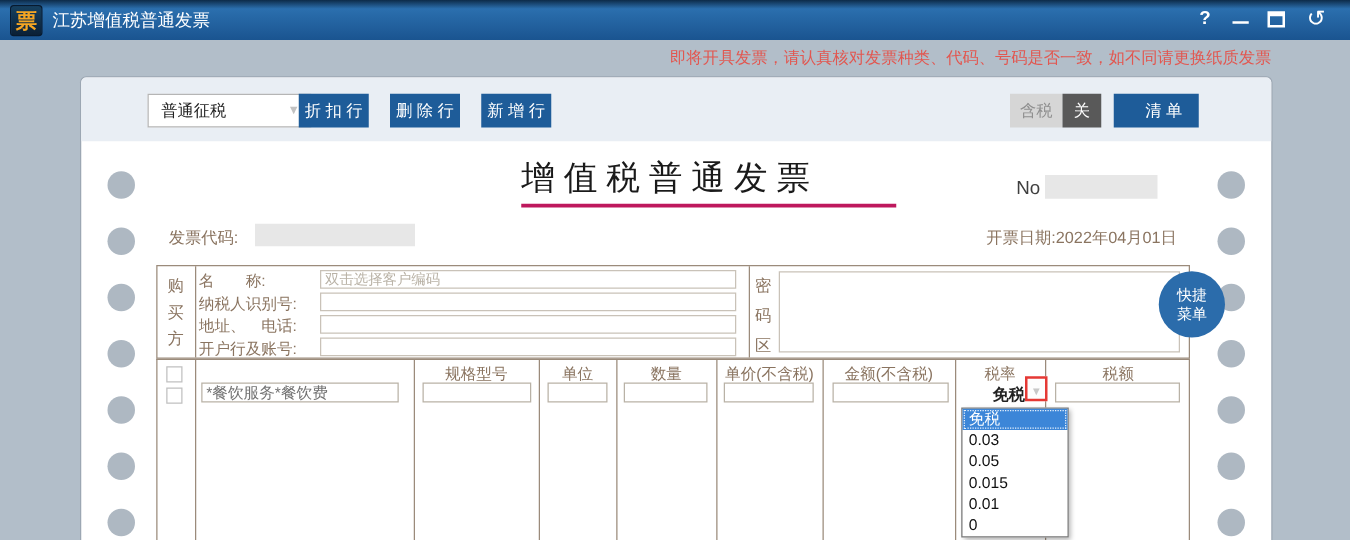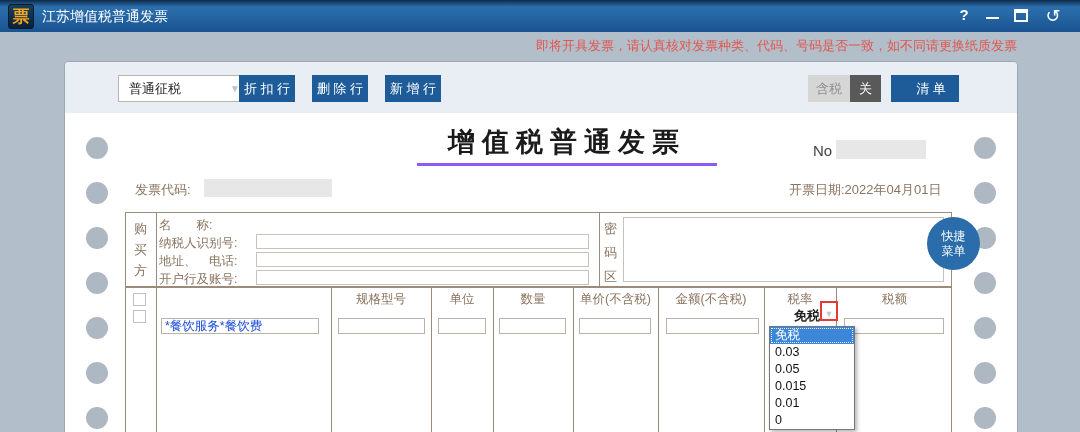--- a/index.html
+++ b/index.html
@@ -35,22 +35,22 @@
     font-size:13px; text-align:center; line-height:27px; cursor:pointer; }
   .btn-discount { left:174px; } .btn-delete { left:247px; } .btn-add { left:320px; }
   .tax-incl-label { position:absolute; left:743px; top:13px; width:42px; height:27px; background:#d6d6d6;
     color:#8f8f8f; font-size:13px; text-align:center; line-height:27px; }
   .tax-incl-state { position:absolute; left:785px; top:13px; width:31px; height:27px; background:#595959;
     color:#fff; font-size:13px; text-align:center; line-height:27px; cursor:pointer; }
   .btn-list { position:absolute; left:826px; top:13px; width:68px; height:27px; background:#1e5c99;
     color:#fff; font-size:13px; text-align:center; line-height:27px; cursor:pointer;padding-left:12px; }
 
   
-  .inv-title { position:absolute; left:352px; top:62px; width:300px; text-align:center; color:#1a1a1a;
-    font-size:27px; font-weight:bold; letter-spacing:7px; padding-bottom:3px; border-bottom:3px solid #8b5cf6; }
+  .inv-title { position:absolute; left:352px; top:62px; width:300px; color:#1a1a1a;
+    font-size:27px; font-weight:normal; letter-spacing:7px; padding-bottom:3px; border-bottom:3px solid #be185d; }
   .inv-no { position:absolute; left:748px; top:80px; font-size:15px; color:#3f3f3f; }
   .redact { position:absolute; background:#e7e7e7; }
   .r-no { left:771px; top:78px; width:90px; height:19px; }
   .inv-code { position:absolute; left:70px; top:119px; font-size:13px; color:#8a7460; }
   .r-code { left:139px; top:117px; width:128px; height:18px; }
   .inv-date { position:absolute; left:724px; top:119px; font-size:13px; color:#8a7460; }
 
   
   .buyer-box { position:absolute; left:60px; top:150px; width:827px; height:75px; border:1px solid #9b8b7b; }
   .vsep { position:absolute; top:0; bottom:0; width:1px; background:#9b8b7b; }
@@ -65,21 +65,21 @@
   .quick-menu { position:absolute; left:862px; top:155px; width:53px; height:53px; border-radius:50%;
     background:#2b6cab; color:#fff; font-size:12px; text-align:center; line-height:15px; padding-top:12px;
     cursor:pointer; z-index:5; }
 
   
   .items-box { position:absolute; left:60px; top:225px; width:827px; height:145px;
     border:1px solid #9b8b7b; border-bottom:none; }
   .th { position:absolute; top:3px; font-size:12.5px; color:#8a7460; text-align:center; }
   .cbx { position:absolute; left:7px; width:13px; height:13px; border:1px solid #c0c0c0; background:#fff; }
   .t-input { position:absolute; top:18px; height:16px; border:1px solid #b9b2a6; background:#fff;
-    font-size:12.5px; color:#1d4ed8; padding:0 3px; outline:none;margin-top:12px; }
+    font-size:12.5px; color:#737373; padding:0 3px; outline:none; }
   .rate-value { position:absolute; left:640px; top:19px; width:54px; text-align:right; font-size:13px;
     font-weight:bold; color:#222; }
   .rate-arrow-hl { position:absolute; left:694px; top:13px; width:18px; height:20px; border:2px solid #e53935;
     background:#fdfdfd; text-align:center; }
   .rate-arrow-hl .arrow { color:#c8c8c8; font-size:9px; line-height:16px; }
   .dd-list { position:absolute; left:643px; top:38px; width:86px; background:#fff; border:1px solid #767676;
     box-shadow:2px 2px 4px rgba(0,0,0,.3); z-index:6; }
   .dd-item { height:17px; line-height:17px; font-size:12.5px; color:#111; padding-left:5px; cursor:pointer; }
   .dd-selected { background:#3c86d8; color:#fff; outline:1px dotted #e8f1fb; outline-offset:-2px; }
 
@@ -121,20 +121,21 @@
     <div class="redact r-no"></div>
     <div class="inv-code">发票代码:</div>
     <div class="redact r-code"></div>
     <div class="inv-date">开票日期:2022年04月01日</div>
 
     <div class="buyer-box">
       <div class="vsep" style="left:30px"></div>
       <div class="vtext buyer-vlabel">购买方</div>
 
       <div class="b-row-label" style="top:4px">名　　称:</div>
+      <input class="b-input" style="top: 3px;" placeholder="双击选择客户编码">
       <div class="b-row-label" style="top:22px">纳税人识别号:</div>
       <input class="b-input" style="top: 21px;" value="">
       <div class="b-row-label" style="top:40px">地址、　电话:</div>
       <input class="b-input" style="top: 39px;" value="">
       <div class="b-row-label" style="top:58px">开户行及账号:</div>
       <input class="b-input" style="top: 57px;" value="">
 
       <div class="vsep" style="left:473px"></div>
       <div class="vtext pwd-vlabel">密码区</div>
       <div class="pwd-box"></div>

